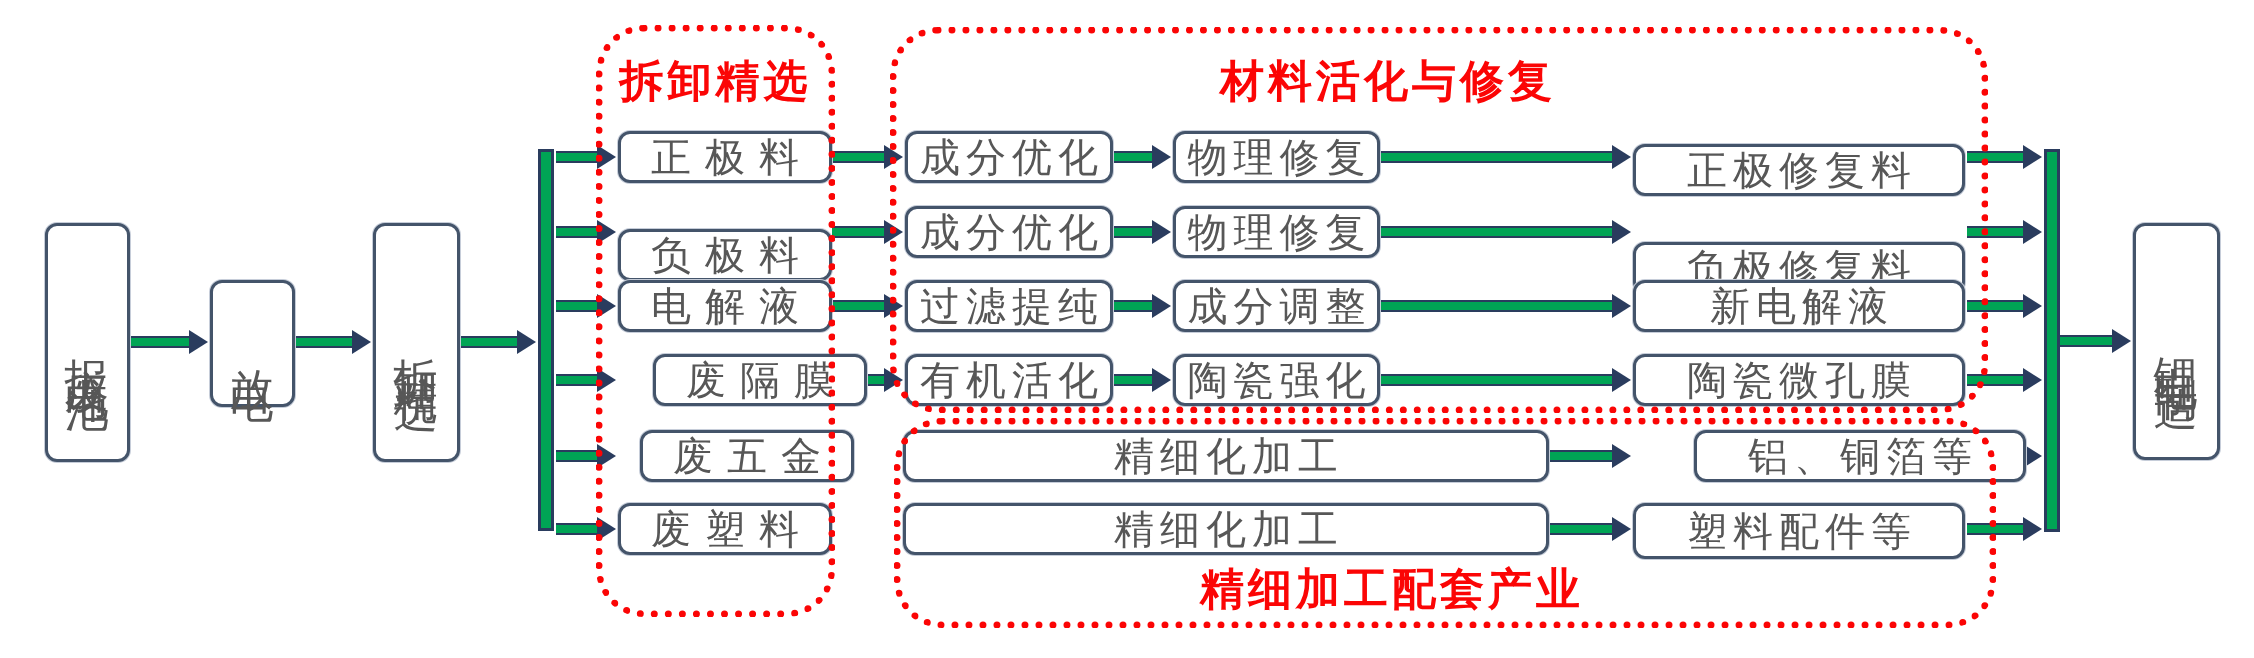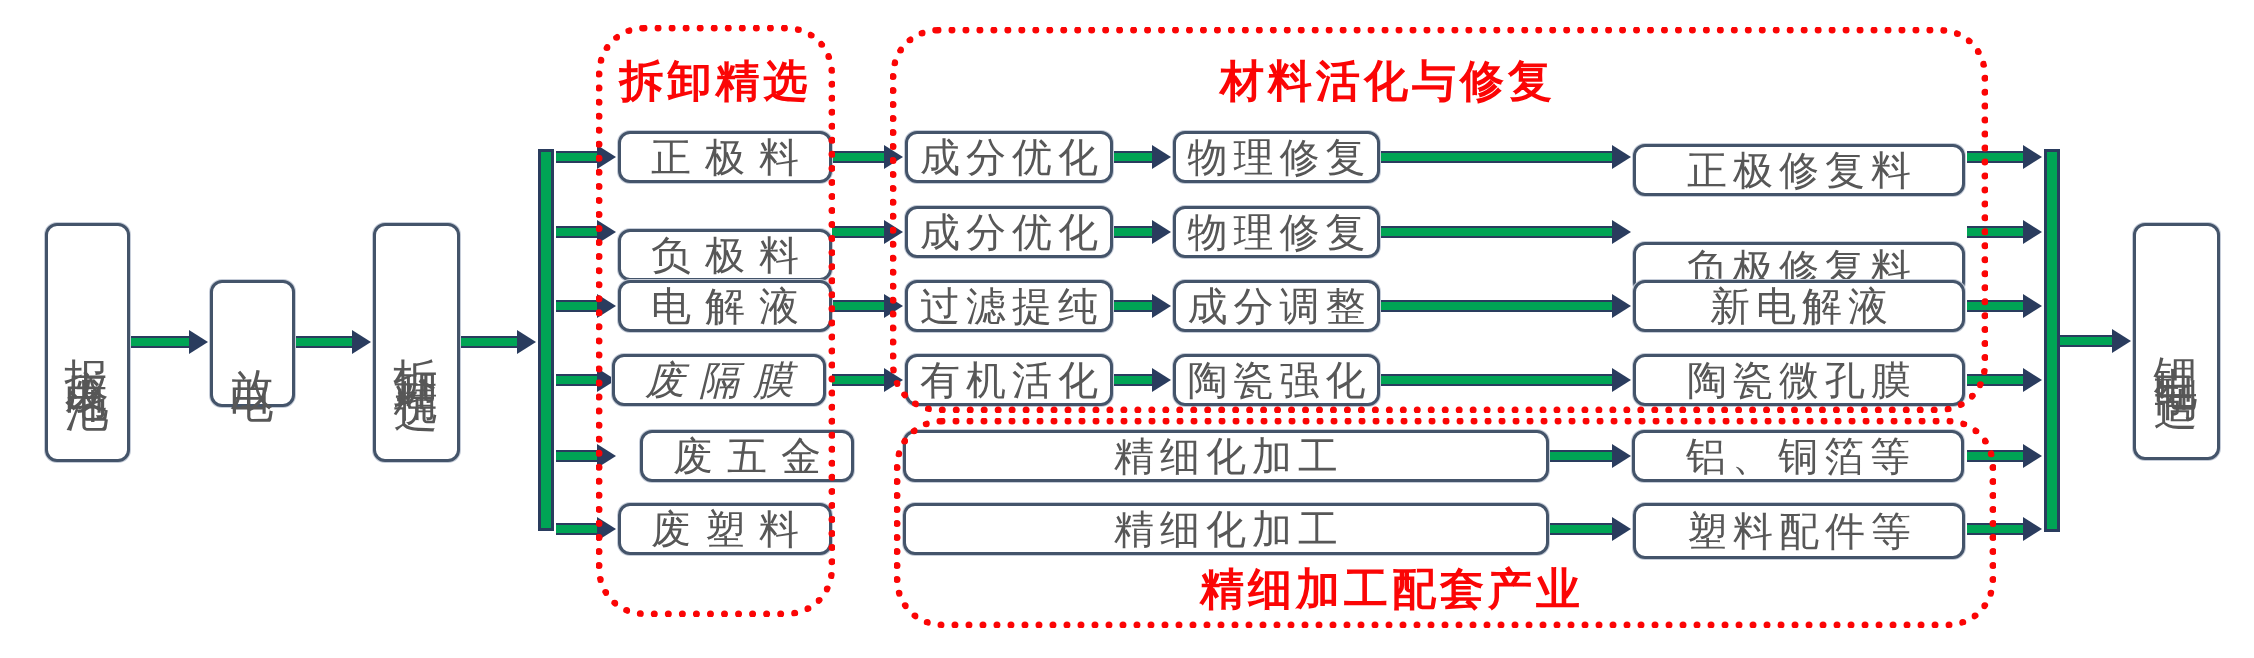--- a/index.html
+++ b/index.html
@@ -91,42 +91,42 @@
 
 <div id="canvas">
 
   <div class="node vtext" style="left:45px;top:223px;width:85px;height:239px;">报废电池</div>
   <div class="node vtext" style="left:210px;top:280px;width:85px;height:127px;">放电</div>
   <div class="node vtext" style="left:373px;top:223px;width:87px;height:239px;">拆卸精选</div>
 
   <div class="node sp" style="left:618px;top:131px;width:214px;height:52px;">正极料</div>
   <div class="node sp" style="left:618px;top:206px;width:214px;height:52px;margin-top:23px;">负极料</div>
   <div class="node sp" style="left:618px;top:280px;width:214px;height:52px;">电解液</div>
-  <div class="node sp" style="left:612px;top:354px;width:214px;height:52px;font-style:italic;">废隔膜</div>
+  <div class="node sp" style="left:653px;top:354px;width:214px;height:52px;">废隔膜</div>
   <div class="node sp" style="left:640px;top:430px;width:214px;height:52px;">废五金</div>
   <div class="node sp" style="left:618px;top:503px;width:214px;height:52px;">废塑料</div>
 
   <div class="node" style="left:905px;top:131px;width:208px;height:52px;">成分优化</div>
   <div class="node" style="left:905px;top:206px;width:208px;height:52px;">成分优化</div>
   <div class="node" style="left:905px;top:280px;width:208px;height:52px;">过滤提纯</div>
   <div class="node" style="left:905px;top:354px;width:208px;height:52px;">有机活化</div>
 
   <div class="node" style="left:1173px;top:131px;width:207px;height:52px;">物理修复</div>
   <div class="node" style="left:1173px;top:206px;width:207px;height:52px;">物理修复</div>
   <div class="node" style="left:1173px;top:280px;width:207px;height:52px;">成分调整</div>
   <div class="node" style="left:1173px;top:354px;width:207px;height:52px;">陶瓷强化</div>
 
   <div class="node" style="left:903px;top:430px;width:646px;height:52px;">精细化加工</div>
   <div class="node" style="left:903px;top:503px;width:646px;height:52px;">精细化加工</div>
 
   <div class="node" style="left:1633px;top:131px;width:332px;height:52px;margin-top:13px;">正极修复料</div>
   <div class="node" style="left:1633px;top:206px;width:332px;height:52px;margin-top:36px;">负极修复料</div>
   <div class="node" style="left:1633px;top:280px;width:332px;height:52px;">新电解液</div>
   <div class="node" style="left:1633px;top:354px;width:332px;height:52px;">陶瓷微孔膜</div>
-  <div class="node" style="left:1632px;top:430px;width:332px;height:52px;font-family:Liberation Mono, monospace;">铝、铜箔等</div>
+  <div class="node" style="left:1694px;top:430px;width:332px;height:52px;font-family:Liberation Mono, monospace;">铝、铜箔等</div>
   <div class="node" style="left:1633px;top:503px;width:332px;height:56px;">塑料配件等</div>
 
   <div class="node vtext" style="left:2133px;top:223px;width:87px;height:237px;">锂电制造</div>
 
   <div class="redbox" style="left:596px;top:25px;width:239px;height:592px;"></div>
   <div class="redbox" style="left:890px;top:27px;width:1098px;height:386px;"></div>
   <div class="redbox" style="left:894px;top:418px;width:1102px;height:210px;"></div>
 
   <div class="redlabel" style="left:596px;top:52px;width:239px;">拆卸精选</div>
   <div class="redlabel" style="left:1208px;top:52px;width:360px;">材料活化与修复</div>

